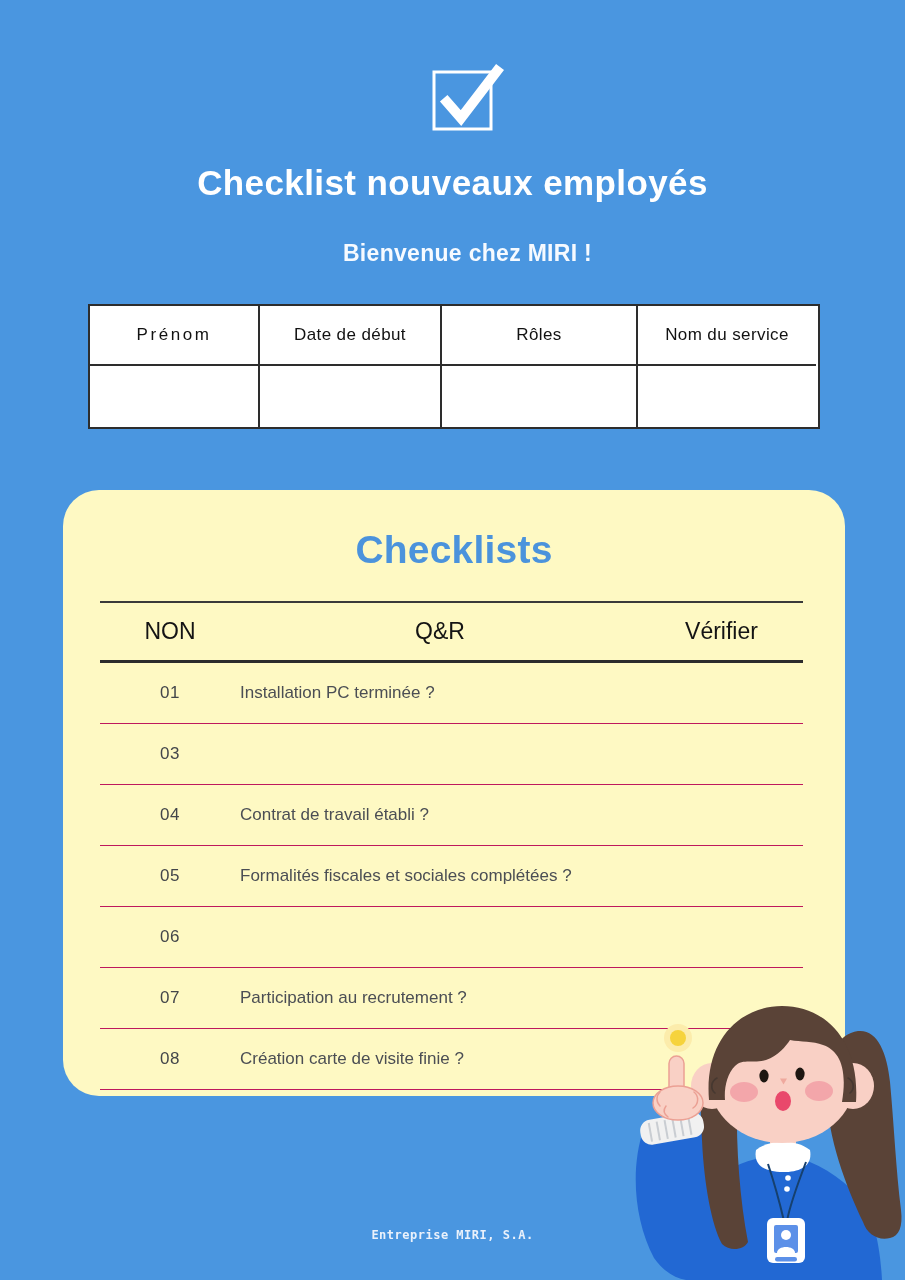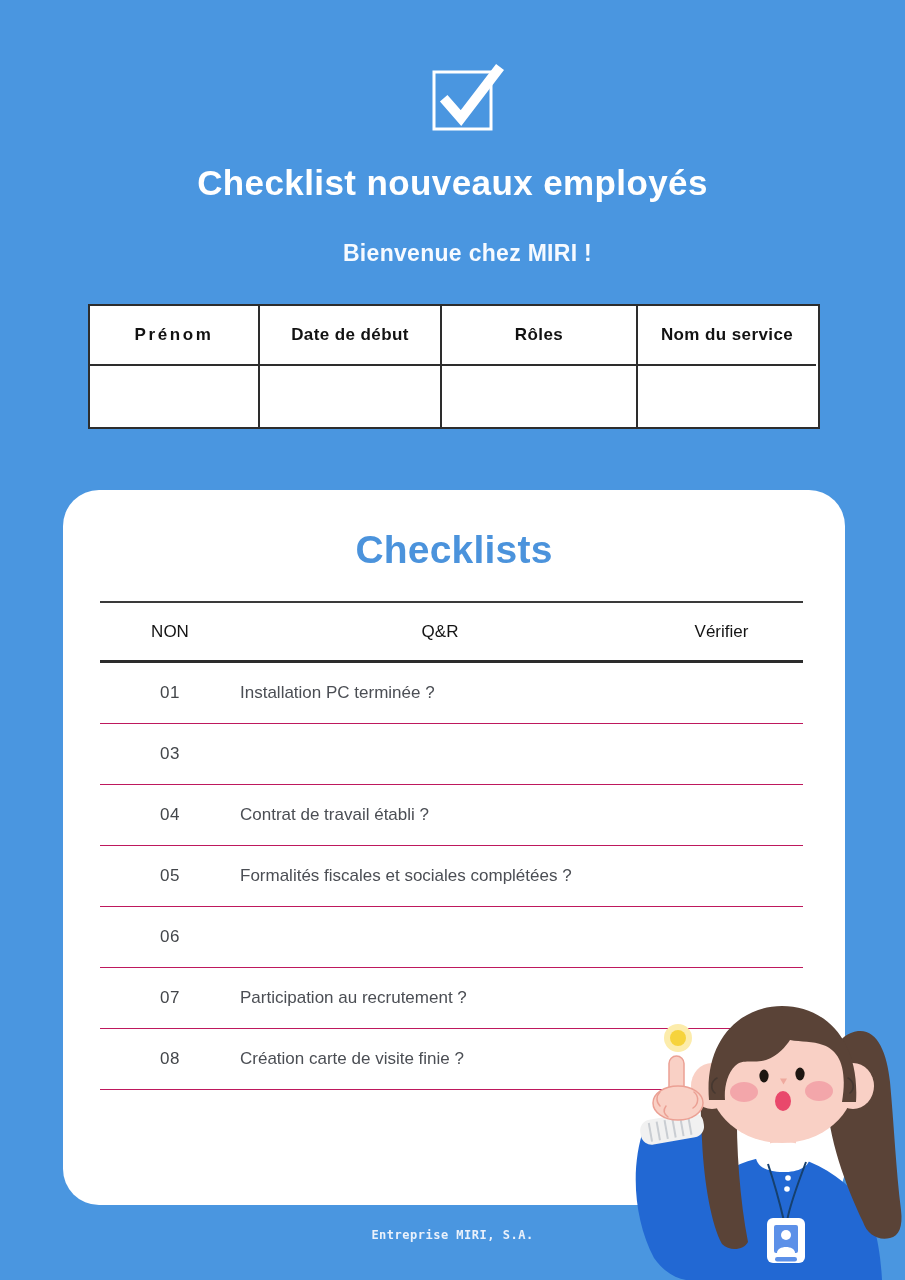--- a/index.html
+++ b/index.html
@@ -23,43 +23,43 @@
 
   
   .info-table{
     position:absolute;left:88px;top:304px;width:728px;
     border:2px solid #2d2d2d;background:#ffffff;
     display:grid;grid-template-columns:170px 182px 196px 178px;
   }
   .info-th{
     height:58px;border-bottom:2px solid #2d2d2d;border-right:2px solid #2d2d2d;
     display:flex;align-items:center;justify-content:center;
-    font-size:17px;color:#121212;font-weight:700;letter-spacing:.4px;background:#fff;
+    font-size:17px;color:#121212;font-weight:400;letter-spacing:.4px;background:#fff;
   }
   .info-th.wide-ls{letter-spacing:2.6px;}
   .info-th:nth-child(4){border-right:none;}
   .info-td{
     height:61px;border-right:2px solid #2d2d2d;background:#fff;
   }
   .info-td:nth-child(8){border-right:none;}
 
   
   .card{
-    position:absolute;left:63px;top:490px;width:782px;height:715px;
-    background:#ffffff;border-radius:36px;z-index:1;
+    position:absolute;left:63px;top:490px;width:782px;height:606px;
+    background:#fef9c3;border-radius:36px;z-index:1;
   }
   .card-title{
     position:absolute;top:38px;left:0;width:100%;text-align:center;
     color:#4b93dc;font-size:39px;font-weight:700;letter-spacing:.2px;
   }
   .ck-table{position:absolute;left:37px;top:111px;width:703px;}
   .ck-header{
     display:grid;grid-template-columns:140px 400px 163px;align-items:center;
     height:57px;border-top:2px solid #3a3a3a;border-bottom:3px solid #2c2c2c;
-    font-size:17px;color:#141414;font-weight:500;
+    font-size:23px;color:#141414;font-weight:500;
   }
   .ck-header .c{text-align:center;}
   .ck-row{
     display:grid;grid-template-columns:140px 400px 163px;align-items:center;
     height:60px;border-bottom:1px solid #be185d;
   }
   .ck-no{text-align:center;font-size:17px;color:#43464a;letter-spacing:.5px;}
   .ck-q{text-align:left;font-size:17px;color:#4b4e54;}
   .ck-v{height:100%;}
 

